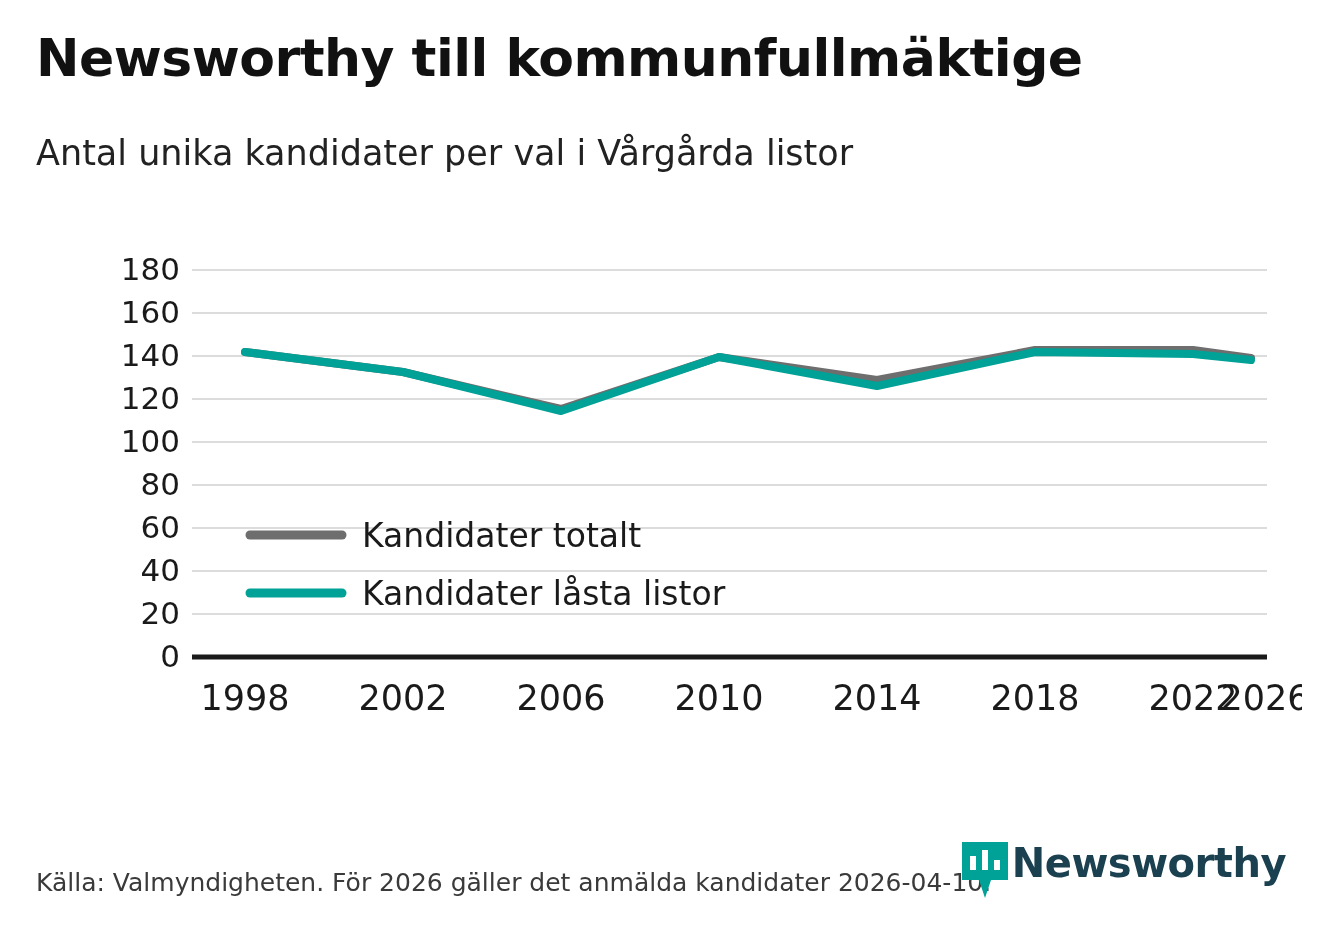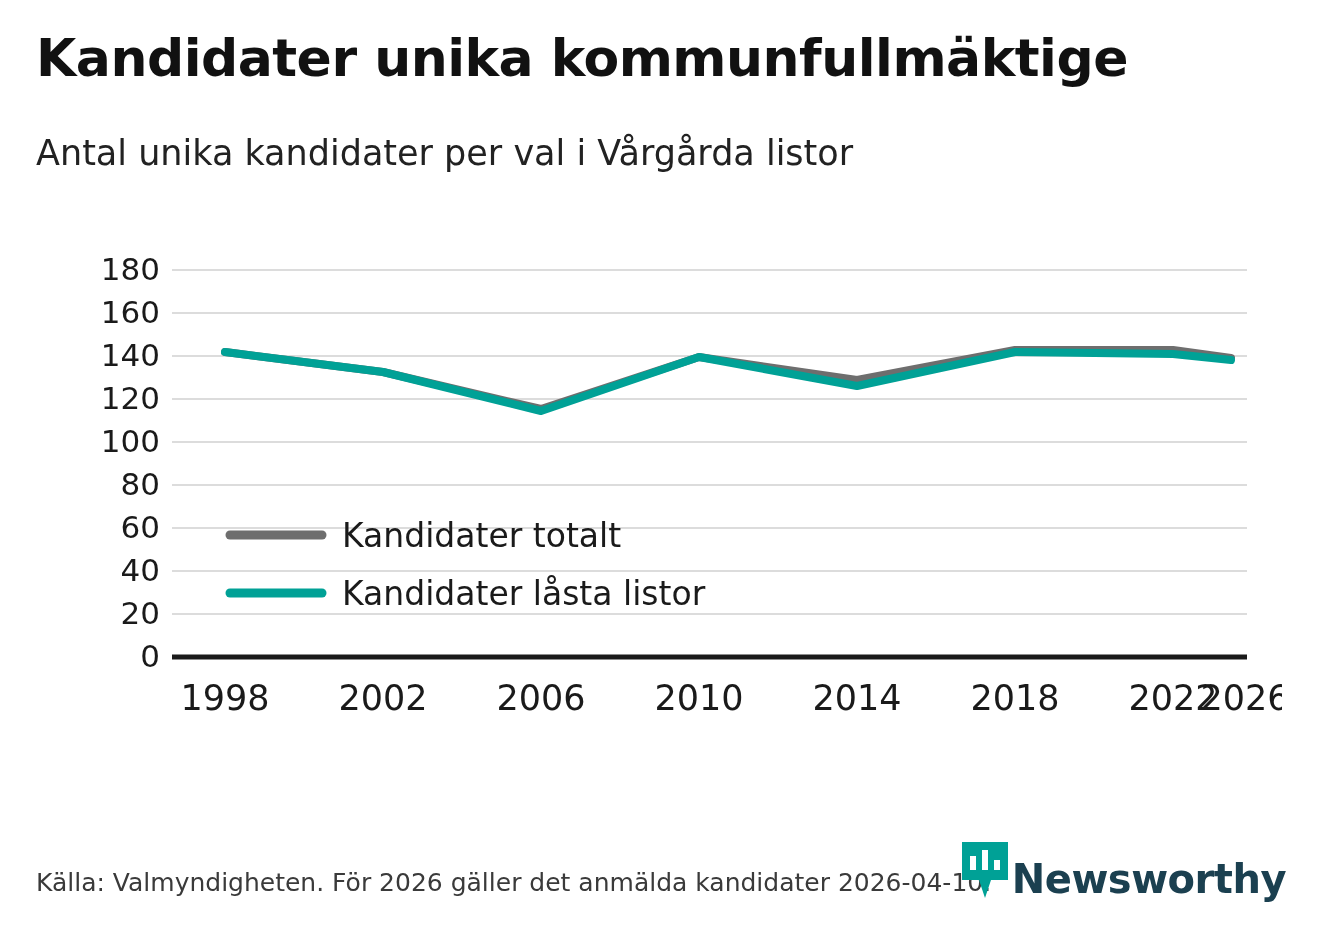--- a/index.html
+++ b/index.html
@@ -31,21 +31,21 @@
     color: #111111;
   }
   .chart-subtitle {
     font-size: 35px;
     font-weight: normal;
     margin: 46px 0 0 0;
     color: #222222;
   }
   .plot-wrap {
     position: absolute;
-    left: 32px;
+    left: 52px;
     top: 245px;
     width: 1250px;
     height: 500px;
     text-decoration: underline;
   }
   svg.chart {
     display: block;
   }
   .source-note {
     position: absolute;
@@ -53,21 +53,21 @@
     top: 868px;
     font-size: 25px;
     color: #3a3a3a;
     white-space: nowrap;
   }
   .logo {
     position: absolute;
     right: 36px;
     top: 840px;
     display: flex;
-    align-items: flex-end;
+    align-items: flex-start;
   }
   .logo-mark {
     position: relative;
     width: 54px;
     height: 62px;
   }
   .logo-text {
     font-size: 40px;
     font-weight: bold;
     color: #1b4050;
@@ -84,21 +84,21 @@
   .tick-label-x {
     font-size: 35px;
     fill: #1a1a1a;
   }
 </style>
 </head>
 <body>
 
 <div class="page">
 
-  <h1 class="chart-title">Kandidater unika kommunfullmäktige</h1>
+  <h1 class="chart-title">Newsworthy till kommunfullmäktige</h1>
   <h2 class="chart-subtitle">Antal unika kandidater per val i Vårgårda listor</h2>
 
   <div class="plot-wrap">
     <svg class="chart" width="1250" height="500" viewBox="0 0 1250 500">
 
       <g stroke="#dcdcdc" stroke-width="2">
         <line x1="140" y1="25" x2="1215" y2="25"></line>
         <line x1="140" y1="68" x2="1215" y2="68"></line>
         <line x1="140" y1="111" x2="1215" y2="111"></line>
         <line x1="140" y1="154" x2="1215" y2="154"></line>

